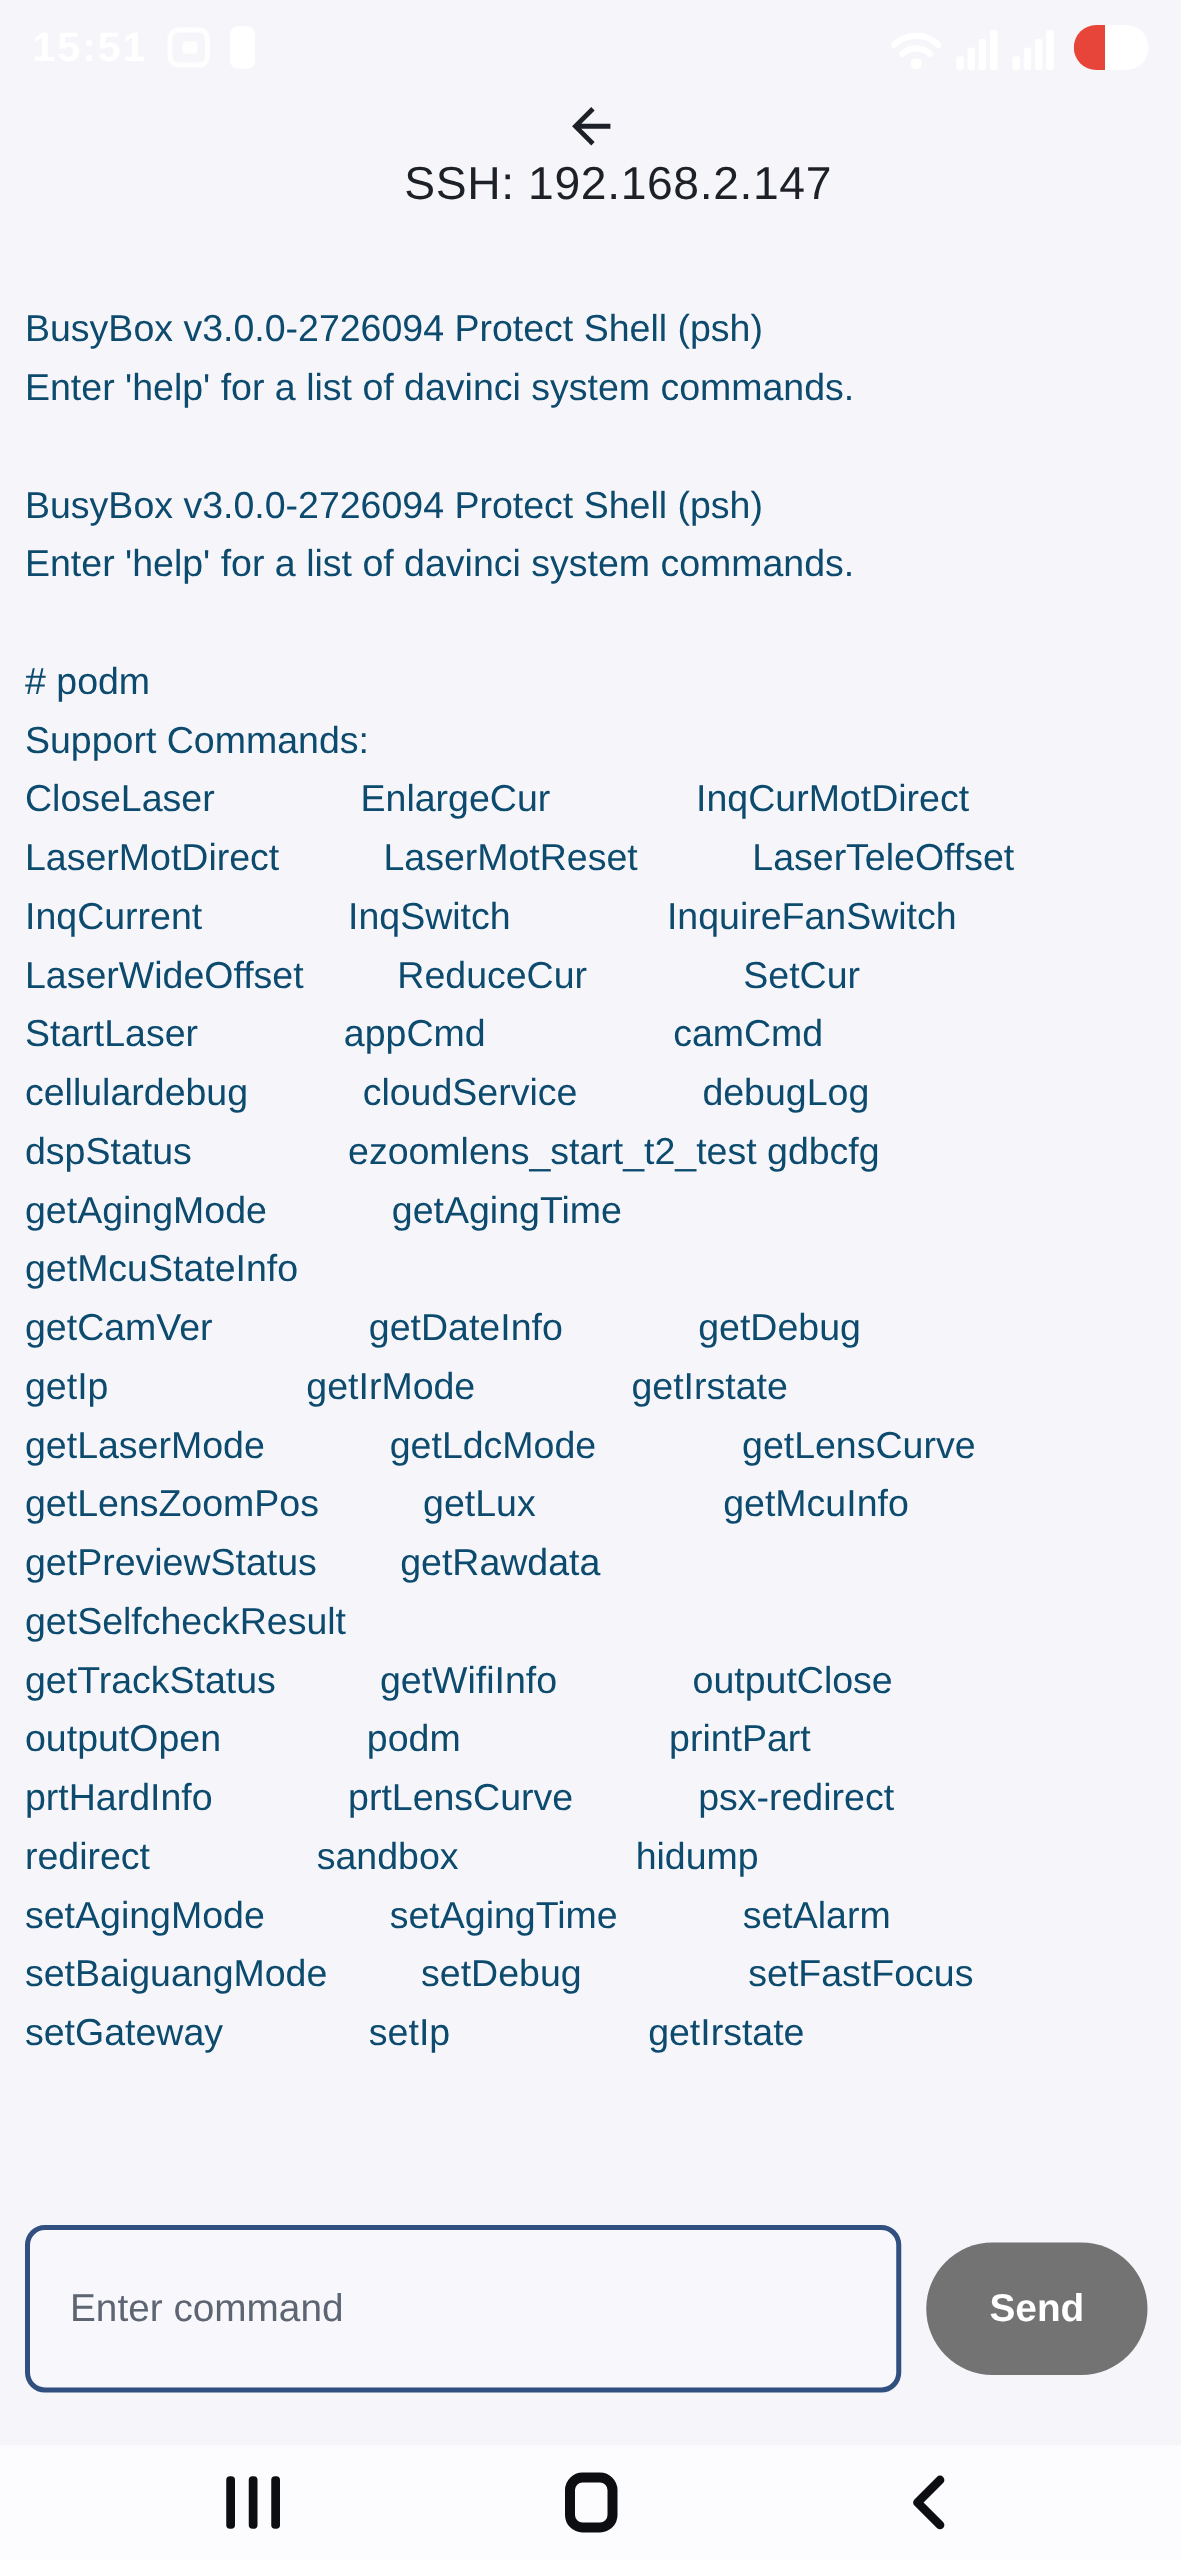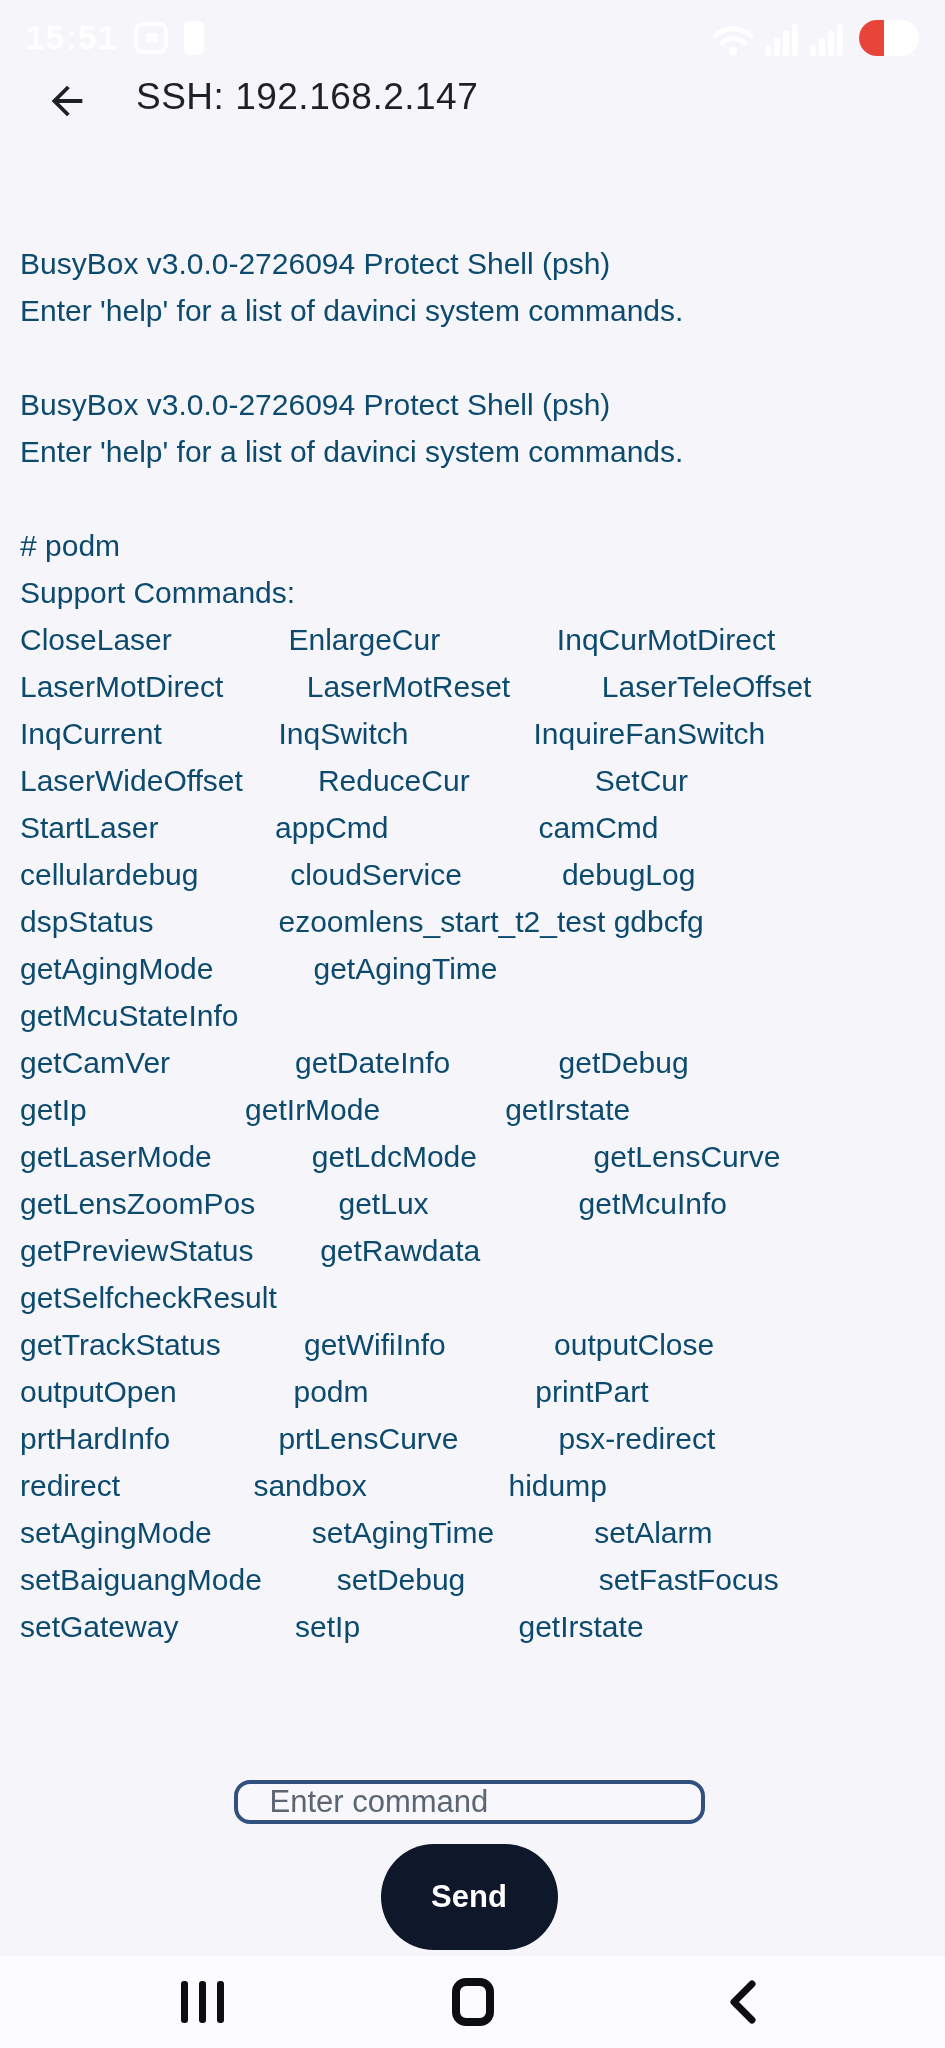--- a/index.html
+++ b/index.html
@@ -29,45 +29,45 @@
   .sb-right { margin-left:auto; display:flex; align-items:flex-end; gap:12px; }
   .bars { display:flex; align-items:flex-end; gap:3px; }
   .bars i { display:block; width:6px; background:#fff; border-radius:2px; }
   .battery {
     position:relative; width:60px; height:36px; border-radius:18px;
     background:rgba(255,255,255,.92); overflow:hidden; margin-left:4px;
   }
   .battery .fill { position:absolute; left:0; top:0; bottom:0; width:42%; }
 
   
-  .app-header { height:110px; display:flex; align-items:flex-start; padding:0 42px; }
+  .app-header { height:110px; display:flex; align-items:center; padding:0 42px;flex-direction:column; }
   .back-btn { width:50px; height:50px; display:flex; align-items:center; justify-content:center; cursor:pointer; }
   .app-title { font-size:37px; color:#1d2026; margin-left:44px; letter-spacing:.5px; }
 
   
   .terminal { padding:54px 20px 0 20px; }
   .term-line {
     font-size:30px; line-height:47px; min-height:47px;
     white-space:pre; color:#0c4a6e; letter-spacing:0;
   }
 
   
   .command-bar {
     position:absolute; left:0; right:0; top:1780px;
-    display:flex; align-items:center; padding:0 27px 0 20px; gap:20px;flex-direction:column;
+    display:flex; align-items:center; padding:0 27px 0 20px; gap:20px;
   }
   .cmd-input {
     flex:1; height:134px; border:4px solid #31507f; border-radius:16px;
     background:#f7f7fc; font-size:31px; color:#24262c; padding:0 32px;
     outline:none; font-family:inherit;
   }
   .cmd-input::placeholder { color:#5d6472; opacity:1; }
   .send-btn {
     width:177px; height:106px; border-radius:53px; border:none;
-    background:#0f172a; color:#ffffff; font-size:31px; font-weight:700;
+    background:#737373; color:#ffffff; font-size:31px; font-weight:700;
     font-family:inherit; cursor:pointer;
   }
 
   
   .nav-bar {
     position:absolute; left:0; right:0; bottom:0; height:92px;
     background:#fcfcfe; display:flex; align-items:center; justify-content:center;
     gap:226px;
   }
   .nav-slot { width:44px; height:50px; display:flex; align-items:center; justify-content:center; cursor:pointer; }

